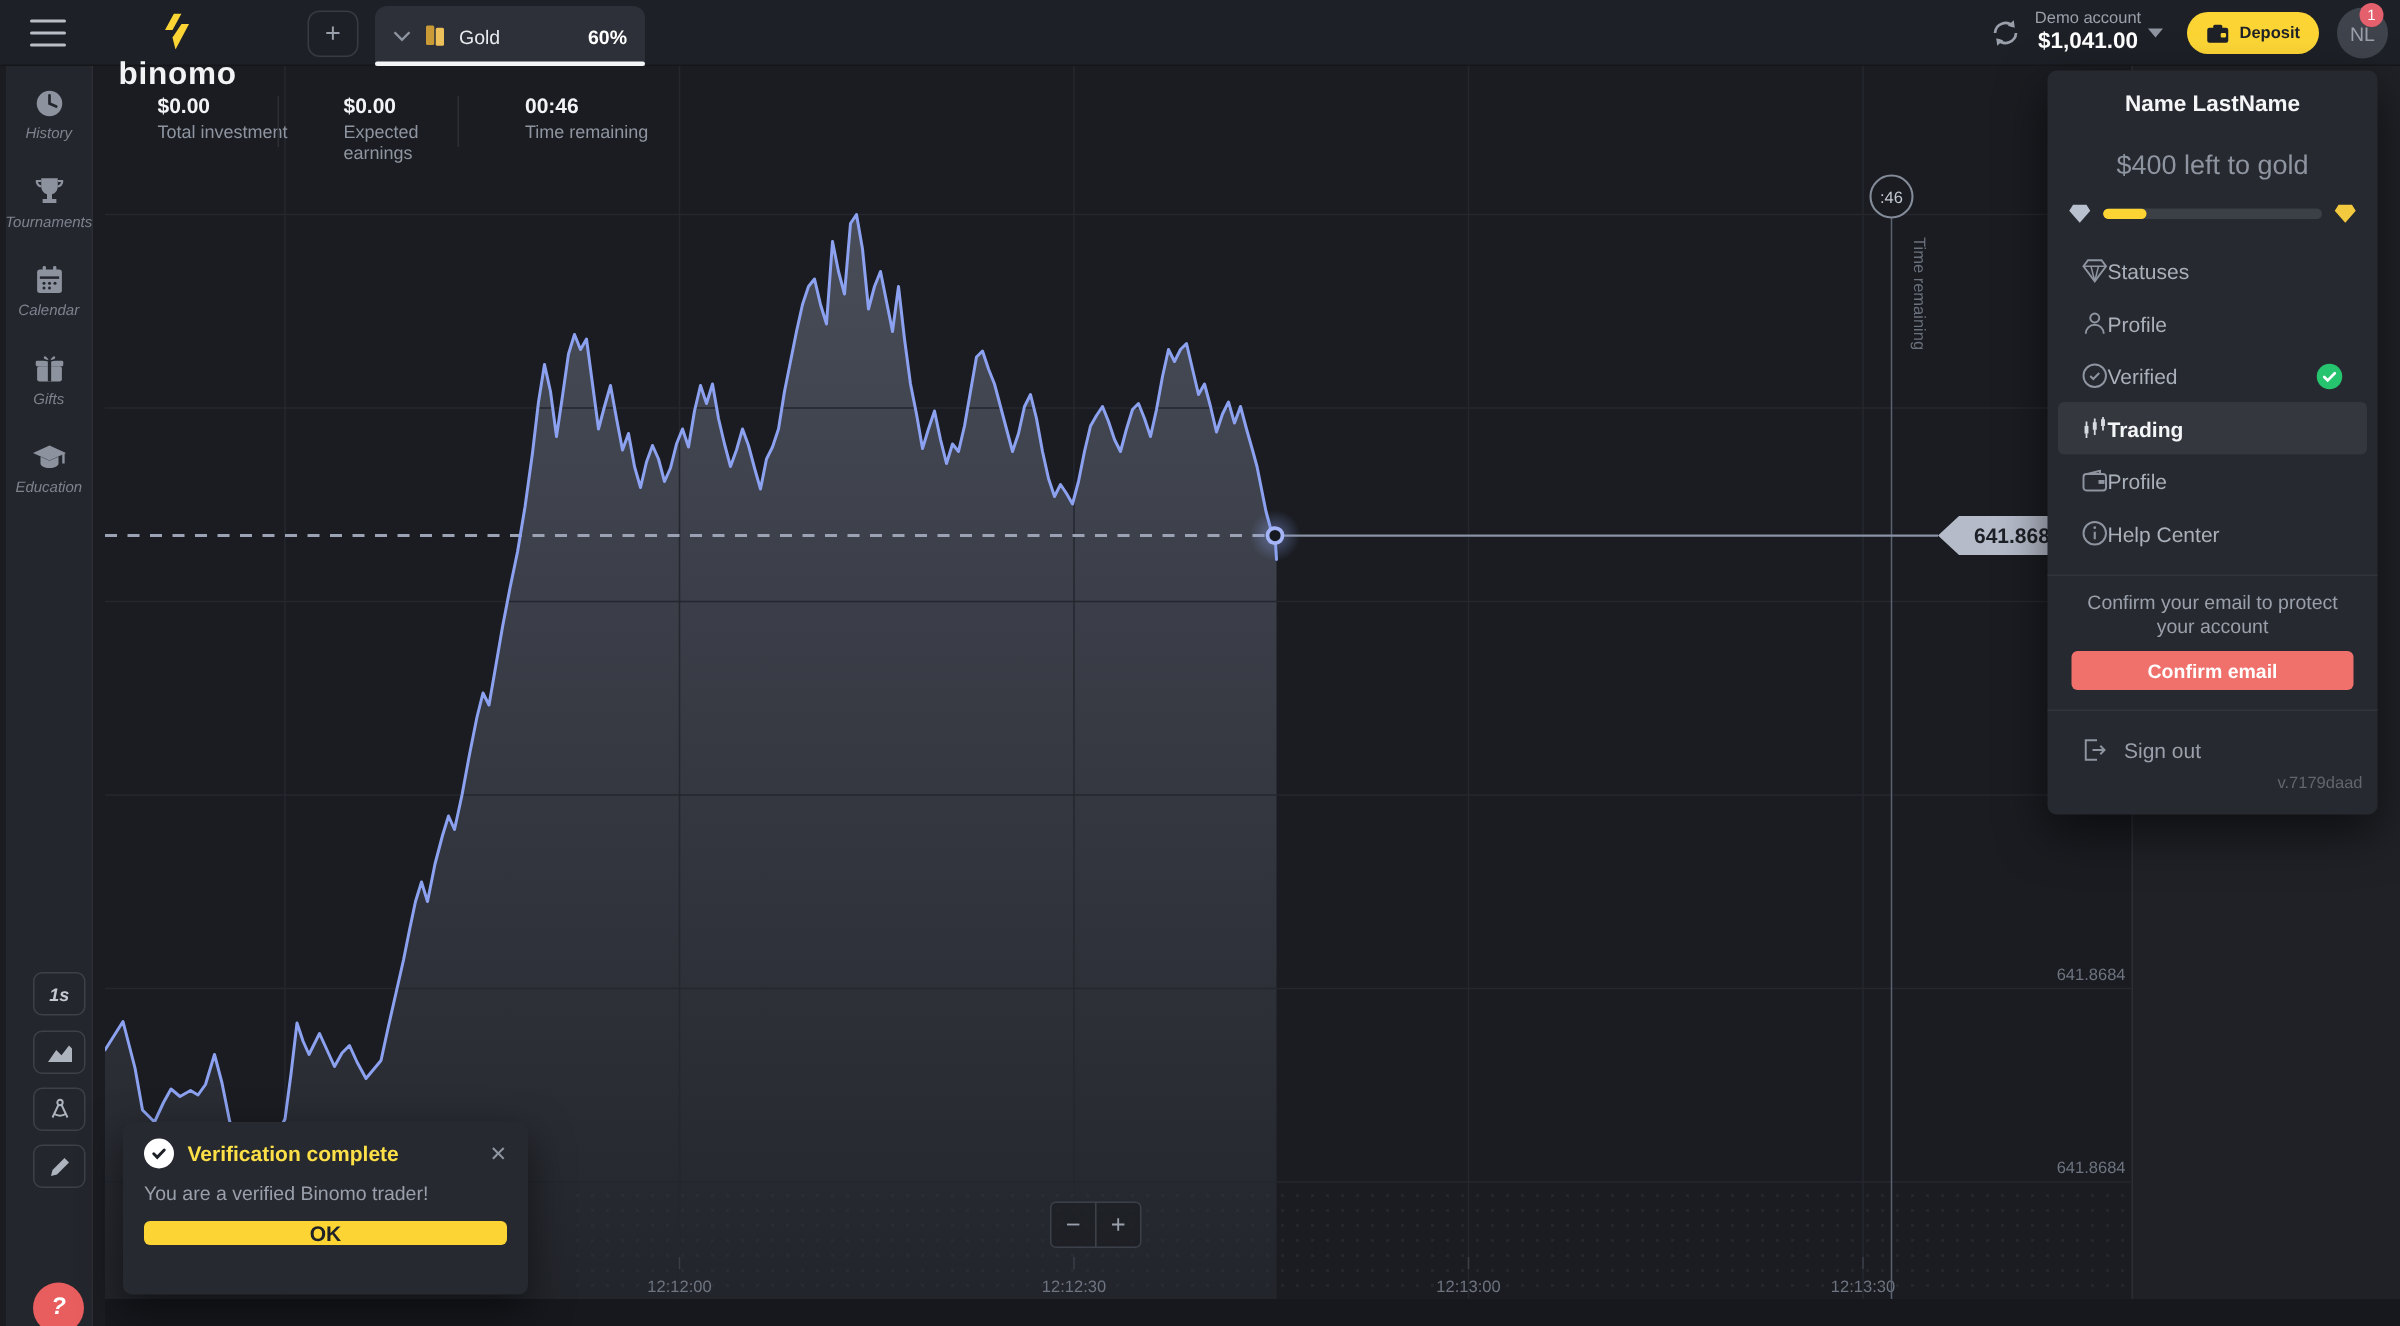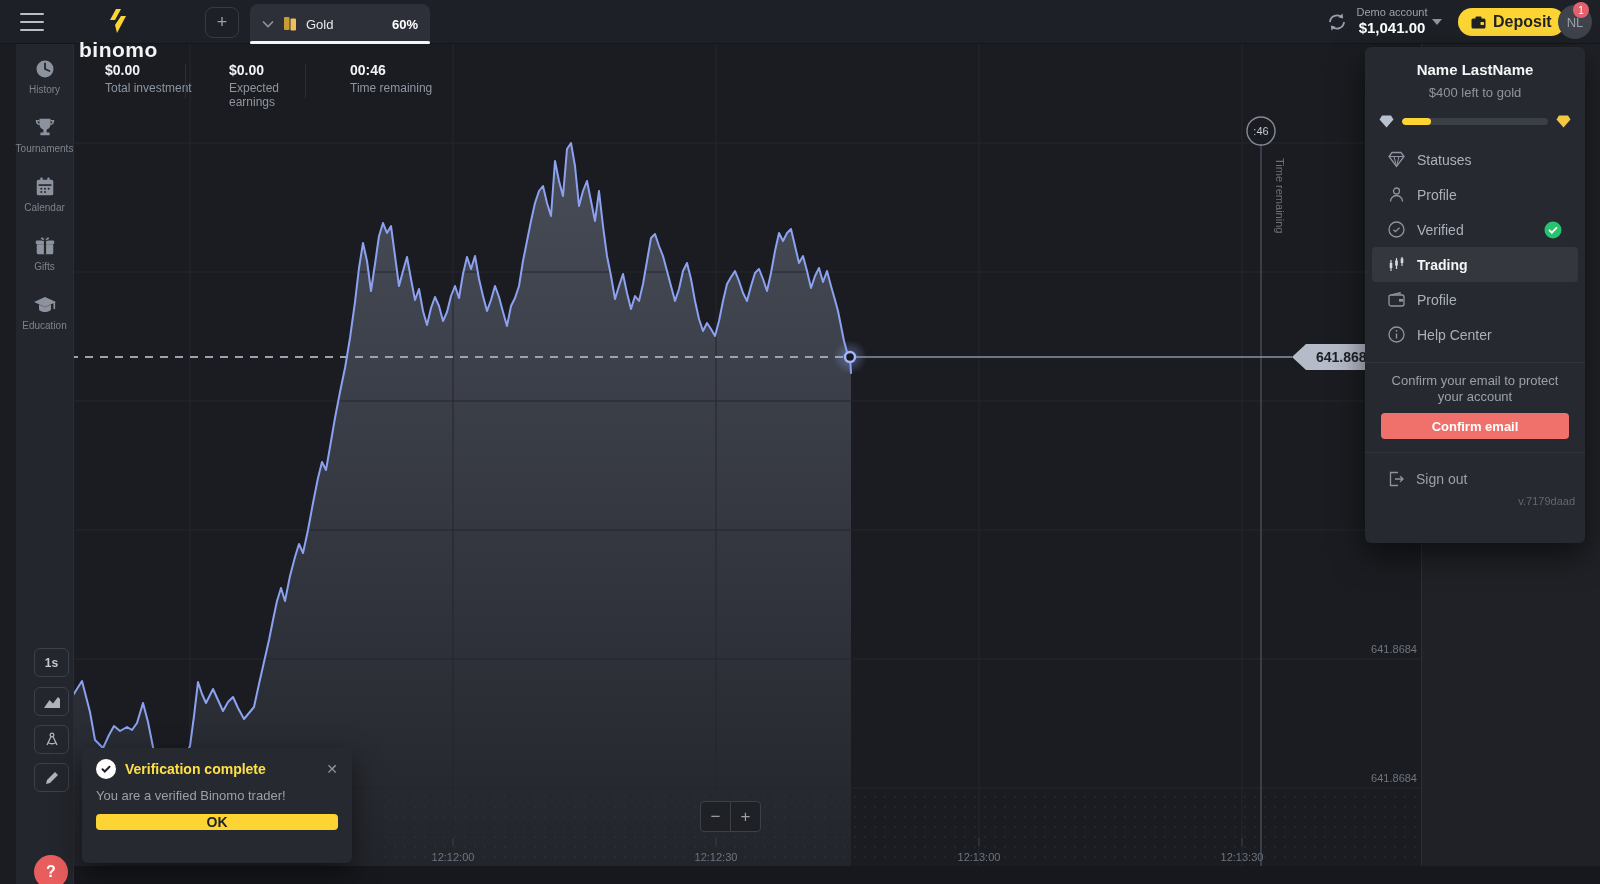--- a/index.html
+++ b/index.html
@@ -17,26 +17,26 @@
   .asset-tab { position:absolute; left:250px; top:4px; width:180px; height:40px; background:#2d3039; border-radius:8px 8px 0 0; display:flex; align-items:center; padding:0 12px; gap:8px; cursor:pointer; }
   .asset-tab .underline { position:absolute; left:0; bottom:0; width:100%; height:3px; background:#f4f5f7; border-radius:2px; }
   .asset-name { color:#e8eaed; font-size:13px; }
   .asset-payout { margin-left:auto; color:#ffffff; font-size:13px; font-weight:bold; }
   .refresh { position:absolute; left:1326px; top:11px; width:22px; height:22px; cursor:pointer; }
   .account { position:absolute; left:1356px; top:6px; width:72px; text-align:center; cursor:pointer; }
   .account-type { color:#9aa0ab; font-size:11px; }
   .account-balance { color:#ffffff; font-size:15px; font-weight:bold; margin-top:1px; }
   .acct-chevron { position:absolute; left:1432px; top:19px; width:0; height:0; border-left:5px solid transparent; border-right:5px solid transparent; border-top:6px solid #8e95a0; cursor:pointer; }
   .deposit-btn { position:absolute; left:1458px; top:8px; height:28px; padding:0 13px; background:#fcd535; border-radius:15px; display:flex; align-items:center; gap:7px; cursor:pointer; }
-  .deposit-btn span { color:#1e2127; font-size:16px; font-weight:bold; }
+  .deposit-btn span { color:#1e2127; font-size:11px; font-weight:bold; }
   .avatar { position:absolute; left:1558px; top:5px; width:34px; height:34px; border-radius:50%; background:#3f434b; color:#9aa0ab; font-size:13px; display:flex; align-items:center; justify-content:center; cursor:pointer; }
   .badge { position:absolute; left:1573px; top:2px; width:16px; height:16px; border-radius:50%; background:#e4606d; color:#fff; font-size:10px; display:flex; align-items:center; justify-content:center; }
 
   
-  .sidebar { position:absolute; left:16px; top:44px; width:58px; height:840px; background:#24262d; border-right:1px solid #2a2d33; z-index:30; }
+  .sidebar { position:absolute; left:4px; top:44px; width:58px; height:840px; background:#24262d; border-right:1px solid #2a2d33; z-index:30;font-style:italic; }
   .side-item { height:53px; margin-top:6px; display:flex; flex-direction:column; align-items:center; justify-content:center; gap:4px; cursor:pointer; }
   .side-item .lbl { color:#7d838e; font-size:10px; }
   .tool-btn { position:absolute; left:18px; width:35px; height:29px; border:1px solid #3c4049; border-radius:6px; display:flex; align-items:center; justify-content:center; color:#c3c8d1; font-size:12px; font-weight:bold; cursor:pointer; background:transparent; }
   .help-btn { position:absolute; left:18px; top:811px; width:34px; height:34px; border-radius:50%; background:#e85d5d; color:#fff; font-size:16px; font-weight:bold; display:flex; align-items:center; justify-content:center; cursor:pointer; }
 
   
   #chart-svg { position:absolute; left:70px; top:44px; z-index:1; }
   .dots { position:absolute; left:380px; top:792px; width:1041px; height:74px; z-index:2;
           background-image:radial-gradient(#31353f 1px, transparent 1.3px); background-size:10px 10px; opacity:.38; pointer-events:none; }
   .bottom-strip { position:absolute; left:70px; top:866px; width:1530px; height:18px; background:#16181d; z-index:3; }
@@ -60,26 +60,26 @@
   .toast-head { display:flex; align-items:center; gap:9px; }
   .toast-check { width:20px; height:20px; border-radius:50%; background:#fff; display:flex; align-items:center; justify-content:center; }
   .toast-title { color:#fde047; font-size:14px; font-weight:bold; }
   .toast-close { margin-left:auto; color:#8e95a0; font-size:14px; cursor:pointer; }
   .toast-body { color:#9aa0ab; font-size:13px; margin-top:9px; }
   .toast-ok { width:100%; height:16px; margin-top:11px; background:#fcd535; border:none; border-radius:4px; color:#1e2127; font-size:14px; font-weight:bold; cursor:pointer; }
 
   
   .panel { position:absolute; left:1365px; top:47px; width:220px; height:496px; background:#26292f; border-radius:6px; box-shadow:0 12px 32px rgba(0,0,0,.55); z-index:50; }
   .panel-name { text-align:center; margin-top:14px; color:#f4f5f7; font-size:15px; font-weight:bold; }
-  .panel-sub { text-align:center; margin-top:7px; color:#8e95a0; font-size:13px; }
+  .panel-sub { text-align:center; margin-top:22px; color:#8e95a0; font-size:18px; }
   .progress-row { display:flex; align-items:center; gap:8px; margin:15px 14px 0 14px; }
   .progress-track { flex:1; height:7px; border-radius:4px; background:#3b3f46; overflow:hidden; }
   .progress-fill { height:100%; background:#fcd535; border-radius:4px; }
   .menu { margin-top:14px; }
-  .menu-row { height:35px; display:flex; align-items:center; gap:12px; padding:0 16px; margin:0 7px; border-radius:4px; cursor:pointer; color:#aab0ba; font-size:14px; }
+  .menu-row { height:35px; display:flex; align-items:center; padding:0 16px; margin:0 7px; border-radius:4px; cursor:pointer; color:#aab0ba; font-size:14px; }
   .menu-row.active { background:#34373e; color:#f4f5f7; font-weight:bold; }
   .menu-row .mbadge { margin-left:auto; }
   .pdivider { height:1px; background:#31343b; margin:10px 0 0 0; }
   .email-note { margin:10px 18px 0 18px; text-align:center; color:#9aa0ab; font-size:13px; line-height:1.2; }
   .confirm-btn { display:block; width:188px; margin:9px auto 0 auto; height:26px; background:#f0716b; border:none; border-radius:4px; color:#fff; font-size:13px; font-weight:bold; cursor:pointer; }
   .signout-row { display:flex; align-items:center; gap:12px; padding:0 23px; height:30px; margin-top:11px; color:#9aa0ab; font-size:14px; cursor:pointer; }
   .version { text-align:right; padding-right:10px; margin-top:1px; color:#62676f; font-size:11px; }
 
   svg { display:block; }
 </style>

